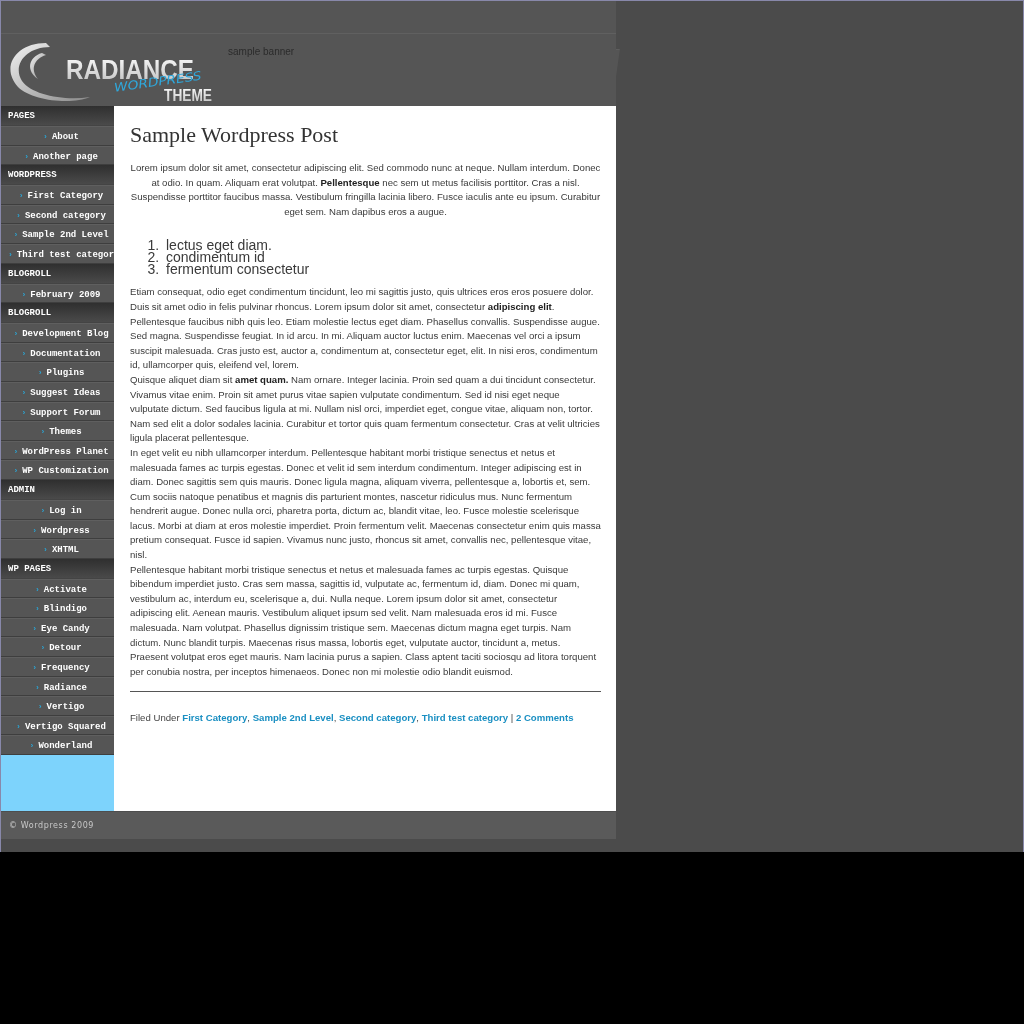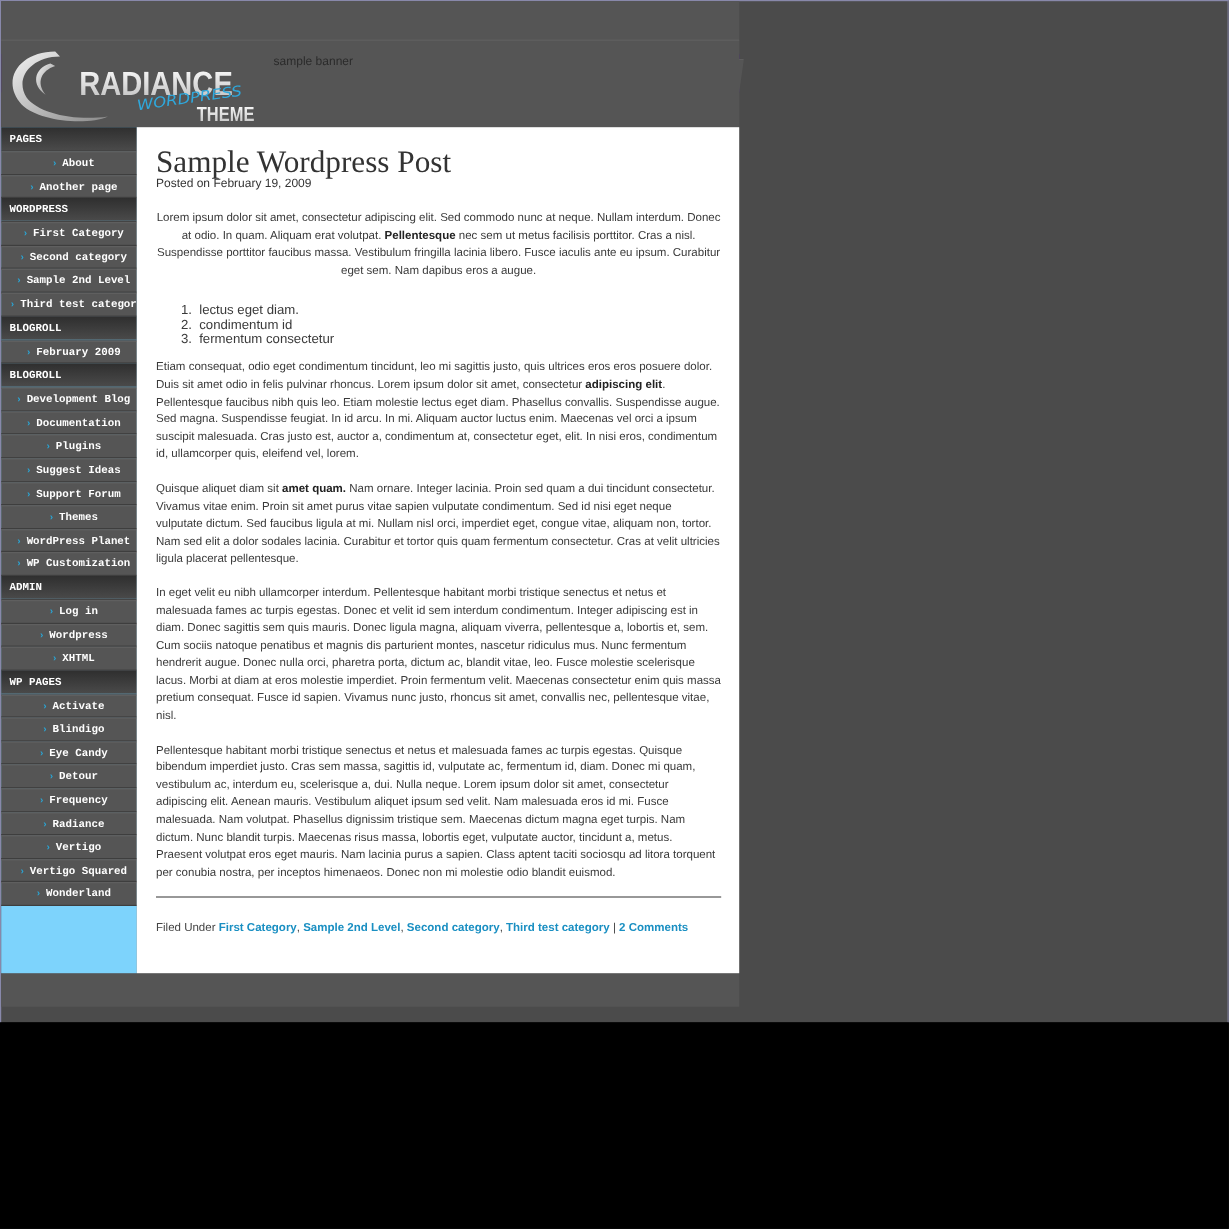--- a/index.html
+++ b/index.html
@@ -88,33 +88,32 @@
   }
   
   #content {
     position: absolute; left: 113px; top: 105px; width: 502px; height: 705px;
     background: #ffffff;
     padding: 18px 15px 0 16px;
     color: #3a3a3a;
   }
   #post-title {
     font-family: "Liberation Serif", serif;
-    font-size: 26px; color: #333; font-weight: normal;
+    font-size: 22px; color: #333; font-weight: normal;
     line-height: 22px;
   }
   #post-date { font-size: 10px; color: #333; margin-top: 2px; line-height: 12px; }
   .para {
     font-size: 9.6px; line-height: 14.6px; color: #3a3a3a;
-    margin-top: 14px;
   }
   .para b { color: #222; }
   #first-para { margin-top: 15px; text-align: center; }
   #post-list {
     margin-top: 20px; margin-left: 33px;
-    font-size: 11px; line-height: 12px; color: #3a3a3a;
+    font-size: 14px; line-height: 12px; color: #3a3a3a;
   }
   #post-list li { padding-left: 3px; }
   #post-footer {
     margin-top: 12px; border-top: 1px solid #555;
     padding-top: 20px; font-size: 9.6px; color: #444;
   }
   #post-footer a { color: #1a8fc2; font-weight: bold; text-decoration: none; cursor: pointer; }
   
   #footer {
     position: absolute; left: 0; top: 810px; width: 615px; height: 28px;
@@ -196,21 +195,20 @@
       <div class="side-item"><span class="arrow">›</span><span>Detour</span></div>
       <div class="side-item"><span class="arrow">›</span><span>Frequency</span></div>
       <div class="side-item"><span class="arrow">›</span><span>Radiance</span></div>
       <div class="side-item"><span class="arrow">›</span><span>Vertigo</span></div>
       <div class="side-item"><span class="arrow">›</span><span>Vertigo Squared</span></div>
       <div class="side-item"><span class="arrow">›</span><span>Wonderland</span></div>
     </div>
 
   <div id="content">
     <h2 id="post-title">Sample Wordpress Post</h2>
-    <div id="post-date">Posted on February 19, 2009</div>
 
     <p class="para" id="first-para"><span>Lorem ipsum dolor sit amet, consectetur adipiscing elit. Sed commodo nunc at neque. Nullam interdum. Donec at odio. In quam. Aliquam erat volutpat. </span><b>Pellentesque</b><span> nec sem ut metus facilisis porttitor. Cras a nisl. Suspendisse porttitor faucibus massa. Vestibulum fringilla lacinia libero. Fusce iaculis ante eu ipsum. Curabitur eget sem. Nam dapibus eros a augue.</span></p>
 
     <ol id="post-list">
       <li>lectus eget diam.</li>
       <li>condimentum id</li>
       <li>fermentum consectetur</li>
     </ol>
 
     <p class="para" style="margin-top:10px"><span>Etiam consequat, odio eget condimentum tincidunt, leo mi sagittis justo, quis ultrices eros eros posuere dolor. Duis sit amet odio in felis pulvinar rhoncus. Lorem ipsum dolor sit amet, consectetur </span><b>adipiscing elit</b><span>. Pellentesque faucibus nibh quis leo. Etiam molestie lectus eget diam. Phasellus convallis. Suspendisse augue. Sed magna. Suspendisse feugiat. In id arcu. In mi. Aliquam auctor luctus enim. Maecenas vel orci a ipsum suscipit malesuada. Cras justo est, auctor a, condimentum at, consectetur eget, elit. In nisi eros, condimentum id, ullamcorper quis, eleifend vel, lorem.</span></p>
@@ -220,15 +218,18 @@
     <p class="para">In eget velit eu nibh ullamcorper interdum. Pellentesque habitant morbi tristique senectus et netus et malesuada fames ac turpis egestas. Donec et velit id sem interdum condimentum. Integer adipiscing est in diam. Donec sagittis sem quis mauris. Donec ligula magna, aliquam viverra, pellentesque a, lobortis et, sem. Cum sociis natoque penatibus et magnis dis parturient montes, nascetur ridiculus mus. Nunc fermentum hendrerit augue. Donec nulla orci, pharetra porta, dictum ac, blandit vitae, leo. Fusce molestie scelerisque lacus. Morbi at diam at eros molestie imperdiet. Proin fermentum velit. Maecenas consectetur enim quis massa pretium consequat. Fusce id sapien. Vivamus nunc justo, rhoncus sit amet, convallis nec, pellentesque vitae, nisl.</p>
 
     <p class="para">Pellentesque habitant morbi tristique senectus et netus et malesuada fames ac turpis egestas. Quisque bibendum imperdiet justo. Cras sem massa, sagittis id, vulputate ac, fermentum id, diam. Donec mi quam, vestibulum ac, interdum eu, scelerisque a, dui. Nulla neque. Lorem ipsum dolor sit amet, consectetur adipiscing elit. Aenean mauris. Vestibulum aliquet ipsum sed velit. Nam malesuada eros id mi. Fusce malesuada. Nam volutpat. Phasellus dignissim tristique sem. Maecenas dictum magna eget turpis. Nam dictum. Nunc blandit turpis. Maecenas risus massa, lobortis eget, vulputate auctor, tincidunt a, metus. Praesent volutpat eros eget mauris. Nam lacinia purus a sapien. Class aptent taciti sociosqu ad litora torquent per conubia nostra, per inceptos himenaeos. Donec non mi molestie odio blandit euismod.</p>
 
     <div id="post-footer">
       <span>Filed Under</span>
       <a>First Category</a><span>, </span><a>Sample 2nd Level</a><span>, </span><a>Second category</a><span>, </span><a>Third test category</a><span> | </span><a>2 Comments</a>
     </div>
   </div>
 
+  <div id="footer">
+    <div id="copyright">© Wordpress 2009</div>
+  </div>
 </div>
 
 <div id="black-area"></div>
 
 </body></html>

